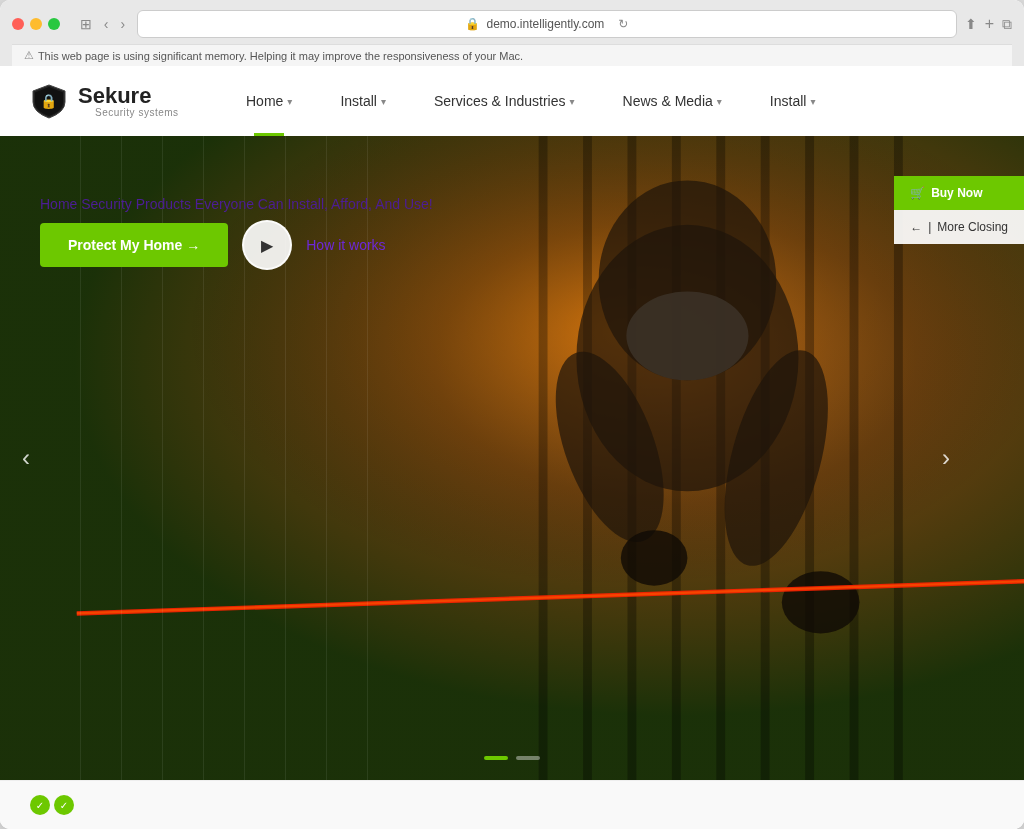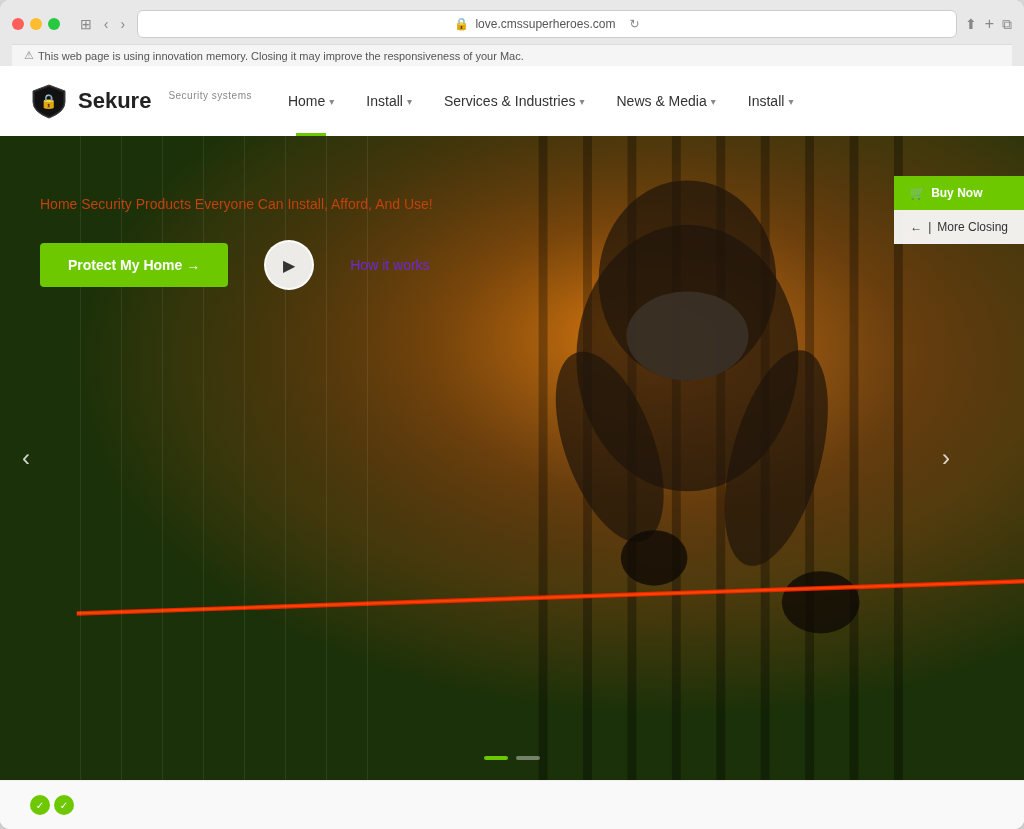--- a/index.html
+++ b/index.html
@@ -131,41 +131,41 @@
       min-width: 180px;
     }
 
     .logo-shield {
       width: 38px;
       height: 38px;
     }
 
     .logo-text {
       display: flex;
-      flex-direction: row;
+      flex-direction: column;
     }
 
     .logo-name {
       font-size: 22px;
       font-weight: 700;
       color: #222;
       line-height: 1;
     }
 
     .logo-tagline {
       font-size: 10px;
       color: #888;
       letter-spacing: 0.5px;
       margin-left: 17px;
     }
 
     .site-nav {
       display: flex;
       align-items: center;
-      gap: 0;
+      gap: 16px;
       flex: 1;
       padding-left: 20px;
     }
 
     .nav-item {
       display: flex;
       align-items: center;
       gap: 4px;
       padding: 0 16px;
       height: 70px;
@@ -239,22 +239,22 @@
     .hero-content {
       position: relative;
       z-index: 10;
       padding: 60px 40px 40px;
       max-width: 580px;
       color: #fff;
     }
 
     .hero-subtitle {
       font-size: 14px;
-      color: #c2410c;
-      margin-bottom: 28px;
+      color: #4c1d95;
+      margin-bottom: 8px;
       font-weight: 400;
     }
 
     .hero-title {
       font-size: 52px;
       font-weight: 800;
       color: #fff;
       line-height: 1.1;
       margin-bottom: 24px;
       text-shadow: 0 2px 8px rgba(0,0,0,0.4);
@@ -264,21 +264,21 @@
       font-size: 14px;
       color: #ddd;
       line-height: 1.6;
       margin-bottom: 36px;
       max-width: 480px;
     }
 
     .hero-actions {
       display: flex;
       align-items: center;
-      gap: 36px;
+      gap: 14px;
     }
 
     .btn-primary {
       background: #6dc800;
       color: #fff;
       border: none;
       padding: 14px 28px;
       border-radius: 4px;
       font-size: 14px;
       font-weight: 600;
@@ -429,33 +429,33 @@
         <span class="traffic-light tl-green"></span>
       </div>
       <div class="browser-controls">
         <span>⊞</span>
         <span>‹</span>
         <span>›</span>
       </div>
       <div class="address-bar-row">
         <div class="address-bar">
           <span style="color:#888;font-size:12px;">🔒</span>
-          <span class="address-bar-text">love.cmssuperheroes.com</span>
+          <span class="address-bar-text">demo.intelligently.com</span>
           <span style="color:#888;font-size:12px;margin-left:8px;">↻</span>
         </div>
       </div>
       <div class="browser-actions">
         <span style="font-size:14px;">⬆</span>
         <span style="font-size:16px;">+</span>
         <span style="font-size:14px;">⧉</span>
       </div>
     </div>
     <div class="memory-warning">
       <span style="color:#888;">⚠</span>
-      <span>This web page is using innovation memory. Closing it may improve the responsiveness of your Mac.</span>
+      <span>This web page is using significant memory. Helping it may improve the responsiveness of your Mac.</span>
     </div>
   </div>
 
   <div class="browser-content">
 
     <div class="site-header">
       <div class="site-logo">
         <svg class="logo-shield" viewBox="0 0 38 38" xmlns="http://www.w3.org/2000/svg">
           <path d="M19 3 L35 9 L35 20 Q35 30 19 36 Q3 30 3 20 L3 9 Z" fill="#222" stroke="#444" stroke-width="1"></path>
           <path d="M19 5 L33 10.5 L33 20 Q33 29 19 34 Q5 29 5 20 L5 10.5 Z" fill="#111"></path>

